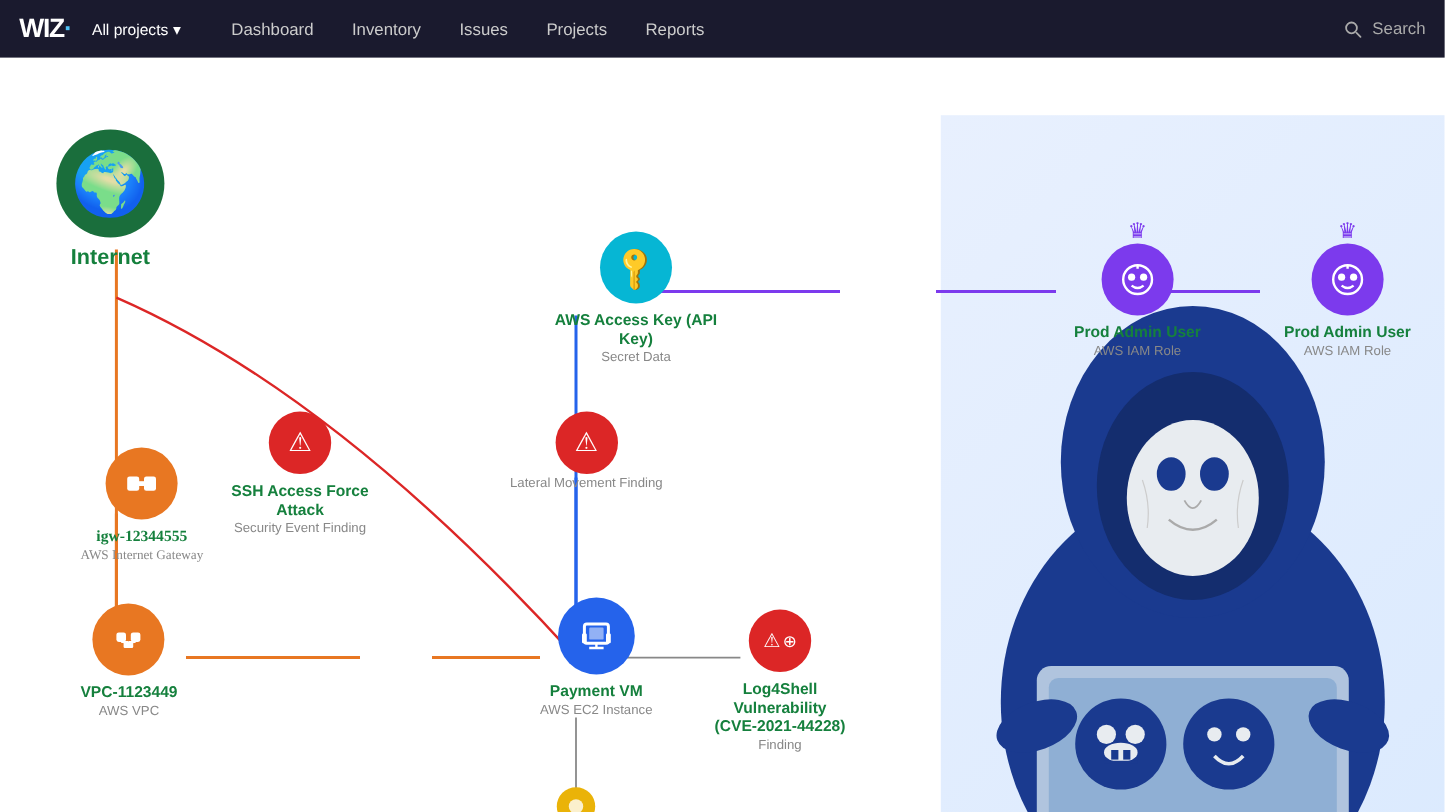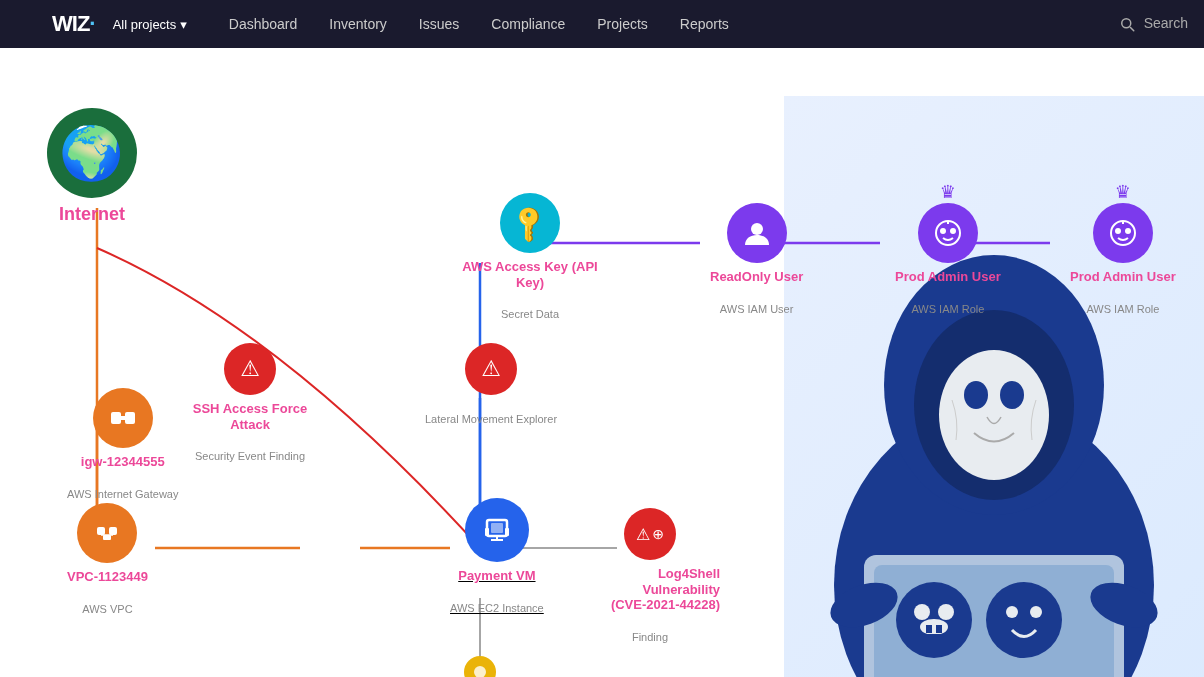--- a/index.html
+++ b/index.html
@@ -13,21 +13,20 @@
       align-items: center;
       padding: 0 16px;
       gap: 4px;
       position: relative;
       z-index: 10;
     }
     .nav-logo {
       display: flex;
       align-items: center;
       margin-right: 12px;
-      margin-left: 36px;
     }
     .nav-logo-text {
       color: #fff;
       font-size: 22px;
       font-weight: 700;
       letter-spacing: -1px;
     }
     .nav-logo-dot {
       color: #4fc3f7;
       font-size: 22px;
@@ -92,28 +91,28 @@
     .node-circle {
       border-radius: 50%;
       display: flex;
       align-items: center;
       justify-content: center;
       flex-shrink: 0;
     }
     .node-label {
       font-size: 13px;
       font-weight: 600;
-      color: #ec4899;
+      color: #15803d;
       margin-top: 6px;
       line-height: 1.2;
     }
     .node-sublabel {
       font-size: 11px;
       color: #888;
-      margin-top: 18px;
+      margin-top: 2px;
       line-height: 1.2;
     }
 
     
     .node-internet .node-circle {
       width: 90px; height: 90px;
       background: #1a6e3c;
       font-size: 50px;
     }
     .node-internet .node-label { font-size: 18px; font-weight: 600; }
@@ -221,21 +220,20 @@
     <span class="nav-logo-text">WIZ</span>
       <span class="nav-logo-dot">·</span>
   </div>
   <div class="nav-projects">
     <span>All projects</span>
     <span>▾</span>
   </div>
   <div class="nav-item">Dashboard</div>
   <div class="nav-item">Inventory</div>
   <div class="nav-item">Issues</div>
-  <div class="nav-item">Compliance</div>
   <div class="nav-item">Projects</div>
   <div class="nav-item">Reports</div>
   <div class="nav-search">
     <svg viewBox="0 0 24 24">
         <path d="M21 21l-4.35-4.35M17 11A6 6 0 1 1 5 11a6 6 0 0 1 12 0z" stroke="#aaa" stroke-width="2" fill="none" stroke-linecap="round"></path>
       </svg>
     <span>Search</span>
   </div>
 </nav>
 
@@ -310,21 +308,21 @@
     <line x1="617" y1="500" x2="510" y2="500" stroke="#888" stroke-width="1.5"></line>
   </svg>
 
   <div class="node node-internet" style="left:47px; top:60px;">
     <div class="node-circle">
       <span style="font-size:52px;">🌍</span>
     </div>
     <div class="node-label">Internet</div>
   </div>
 
-  <div class="node node-igw" style="left:67px; top:340px;">
+  <div class="node node-igw" style="left:67px; top:325px;font-family:Liberation Serif, serif;">
     <div class="node-circle">
       <svg width="32" height="32" viewBox="0 0 32 32" fill="none">
         <rect x="4" y="10" width="10" height="12" rx="2" fill="white"></rect>
         <rect x="18" y="10" width="10" height="12" rx="2" fill="white"></rect>
         <rect x="13" y="14" width="6" height="4" fill="white"></rect>
       </svg>
     </div>
     <div class="node-label">igw-12344555</div>
     <div class="node-sublabel">AWS Internet Gateway</div>
   </div>
@@ -349,24 +347,24 @@
     </div>
     <div class="node-label" style="max-width:130px;">SSH Access Force Attack</div>
     <div class="node-sublabel">Security Event Finding</div>
   </div>
 
 
   <div class="node node-lateral" style="left:425px; top:295px;">
     <div class="node-circle">
       <span class="warn-icon">⚠</span>
     </div>
-    <div class="node-sublabel">Lateral Movement Explorer</div>
-  </div>
-
-  <div class="node node-vm" style="left:450px; top:450px;text-decoration:underline;">
+    <div class="node-sublabel">Lateral Movement Finding</div>
+  </div>
+
+  <div class="node node-vm" style="left:450px; top:450px;">
     <div class="node-circle">
       <svg width="36" height="36" viewBox="0 0 36 36" fill="none">
         <rect x="8" y="8" width="20" height="16" rx="2" stroke="white" stroke-width="2.5" fill="none"></rect>
         <rect x="12" y="11" width="12" height="10" rx="1" fill="white" opacity="0.5"></rect>
         <line x1="18" y1="24" x2="18" y2="28" stroke="white" stroke-width="2"></line>
         <line x1="12" y1="28" x2="24" y2="28" stroke="white" stroke-width="2"></line>
         <rect x="6" y="16" width="4" height="8" rx="1" fill="white"></rect>
         <rect x="26" y="16" width="4" height="8" rx="1" fill="white"></rect>
       </svg>
     </div>
@@ -375,30 +373,20 @@
   </div>
 
   <div class="node node-key" style="left:450px; top:145px;">
     <div class="node-circle">
       <span style="font-size:26px; transform:rotate(-45deg); display:inline-block;">🔑</span>
     </div>
     <div class="node-label" style="max-width:160px;">AWS Access Key (API Key)</div>
     <div class="node-sublabel">Secret Data</div>
   </div>
 
-  <div class="node node-ro" style="left:710px; top:155px;">
-    <div class="node-circle">
-      <svg width="32" height="32" viewBox="0 0 32 32" fill="none">
-        <circle cx="16" cy="12" r="6" fill="white"></circle>
-        <path d="M4 28c0-6.627 5.373-10 12-10s12 3.373 12 10" fill="white"></path>
-      </svg>
-    </div>
-    <div class="node-label">ReadOnly User</div>
-    <div class="node-sublabel">AWS IAM User</div>
-  </div>
 
   <div class="node node-pa1" style="left:895px; top:155px;">
     <div style="position:relative; display:flex; flex-direction:column; align-items:center;">
       <div class="crown-icon">♛</div>
       <div class="node-circle">
         <svg width="32" height="32" viewBox="0 0 32 32" fill="none">
           <circle cx="16" cy="16" r="12" fill="none" stroke="white" stroke-width="2"></circle>
           <circle cx="11" cy="14" r="3" fill="white"></circle>
           <circle cx="21" cy="14" r="3" fill="white"></circle>
           <path d="M11 21 Q16 25 21 21" stroke="white" stroke-width="2" fill="none"></path>
@@ -427,21 +415,21 @@
     <div class="node-sublabel">AWS IAM Role</div>
   </div>
 
   <div class="node node-log4shell" style="left:580px; top:460px;">
     <div class="node-circle">
       <div class="dual-icon">
         <span class="warn-icon" style="font-size:16px;">⚠</span>
         <span style="font-size:14px; color:white;">⊕</span>
       </div>
     </div>
-    <div class="node-label" style="max-width:140px;text-align:right;">Log4Shell Vulnerability<br>(CVE-2021-44228)</div>
+    <div class="node-label" style="max-width:140px;">Log4Shell Vulnerability<br>(CVE-2021-44228)</div>
     <div class="node-sublabel">Finding</div>
   </div>
 
   <div class="node node-small-yellow" style="left:464px; top:608px;">
     <div class="node-circle">
       <svg width="16" height="16" viewBox="0 0 16 16" fill="none">
         <circle cx="8" cy="8" r="6" fill="white" opacity="0.8"></circle>
       </svg>
     </div>
   </div>

